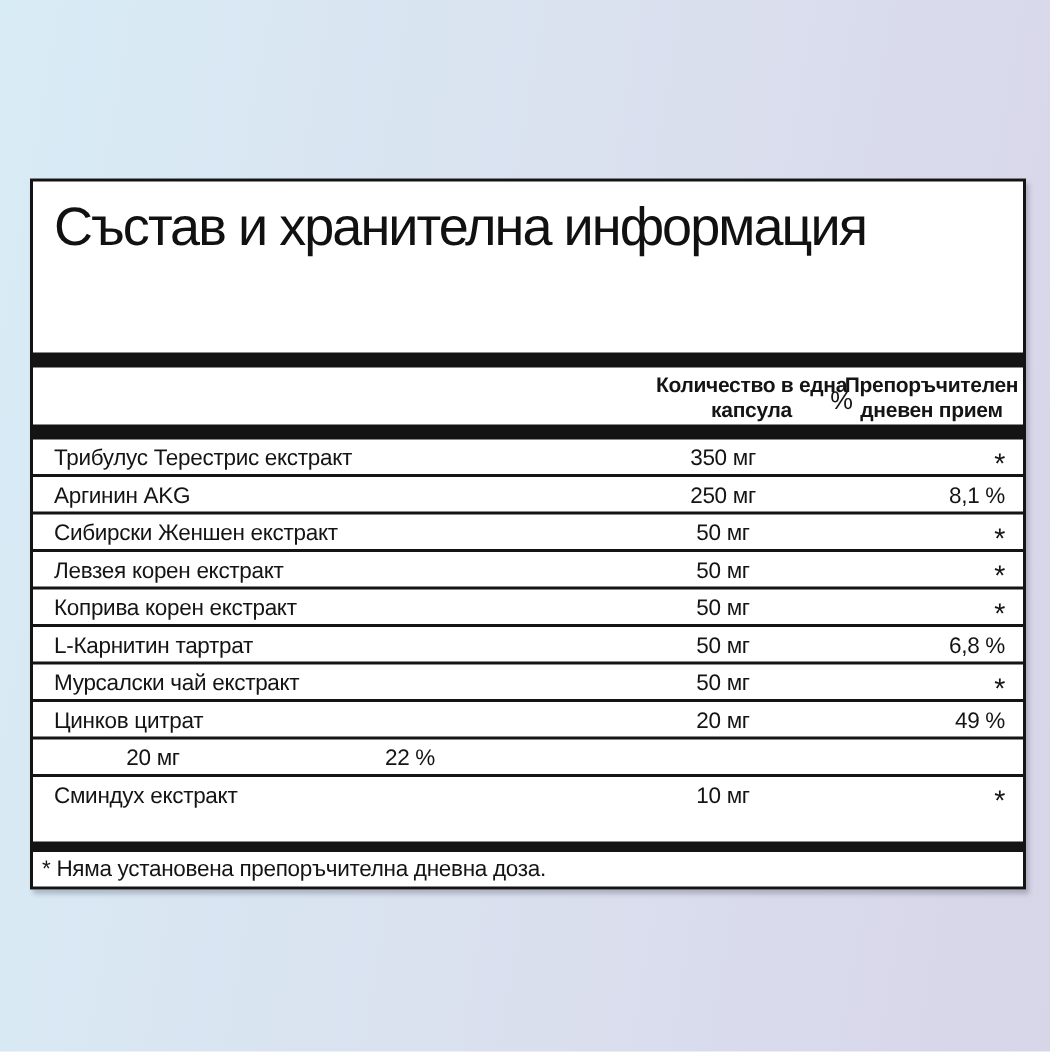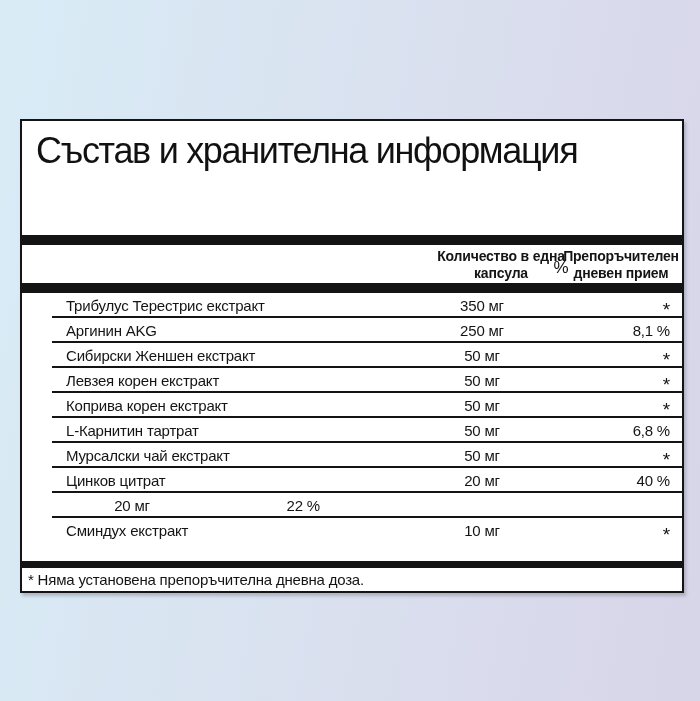--- a/index.html
+++ b/index.html
@@ -40,21 +40,21 @@
     font-size:14px; font-weight:bold; line-height:17px; text-align:center;
     letter-spacing:-0.2px;
   }
   .th-amount{left:394px; width:170px;}
   .th-daily{left:540px; width:118px;}
   .th-pct{
     position:absolute; left:524px; width:30px; top:50%;
     transform:translateY(-36%);
     font-size:17px; font-weight:normal; text-align:center;
   }
-  .rows{position:absolute; left:0; right:0; top:172px; height:272px;padding-left:30px;}
+  .rows{position:absolute; left:0; right:0; top:172px; height:272px;}
   .row{
     display:flex; height:25px; line-height:25px; border-bottom:2px solid var(--ink);
     font-size:15px; letter-spacing:-0.2px;
   }
   .row:last-child{border-bottom:none;}
   .cell{white-space:nowrap; overflow:hidden;}
   .cell.name{flex:1; padding-left:14px; text-align:left;}
   .cell.amount{width:160px; text-align:center;}
   .cell.pct{width:120px; text-align:right; padding-right:12px;}
   .cell.pct.star{font-size:19px; line-height:34px;}
@@ -122,21 +122,21 @@
 
   <div class="row">
     <span class="cell name">Мурсалски чай екстракт</span>
     <span class="cell amount">50 мг</span>
     <span class="cell pct star">*</span>
   </div>
 
   <div class="row">
     <span class="cell name">Цинков цитрат</span>
     <span class="cell amount">20 мг</span>
-    <span class="cell pct">40 %</span>
+    <span class="cell pct">49 %</span>
   </div>
 
   <div class="row">
     <span class="cell amount">20 мг</span>
     <span class="cell pct">22 %</span>
   </div>
 
   <div class="row">
     <span class="cell name">Сминдух екстракт</span>
     <span class="cell amount">10 мг</span>

